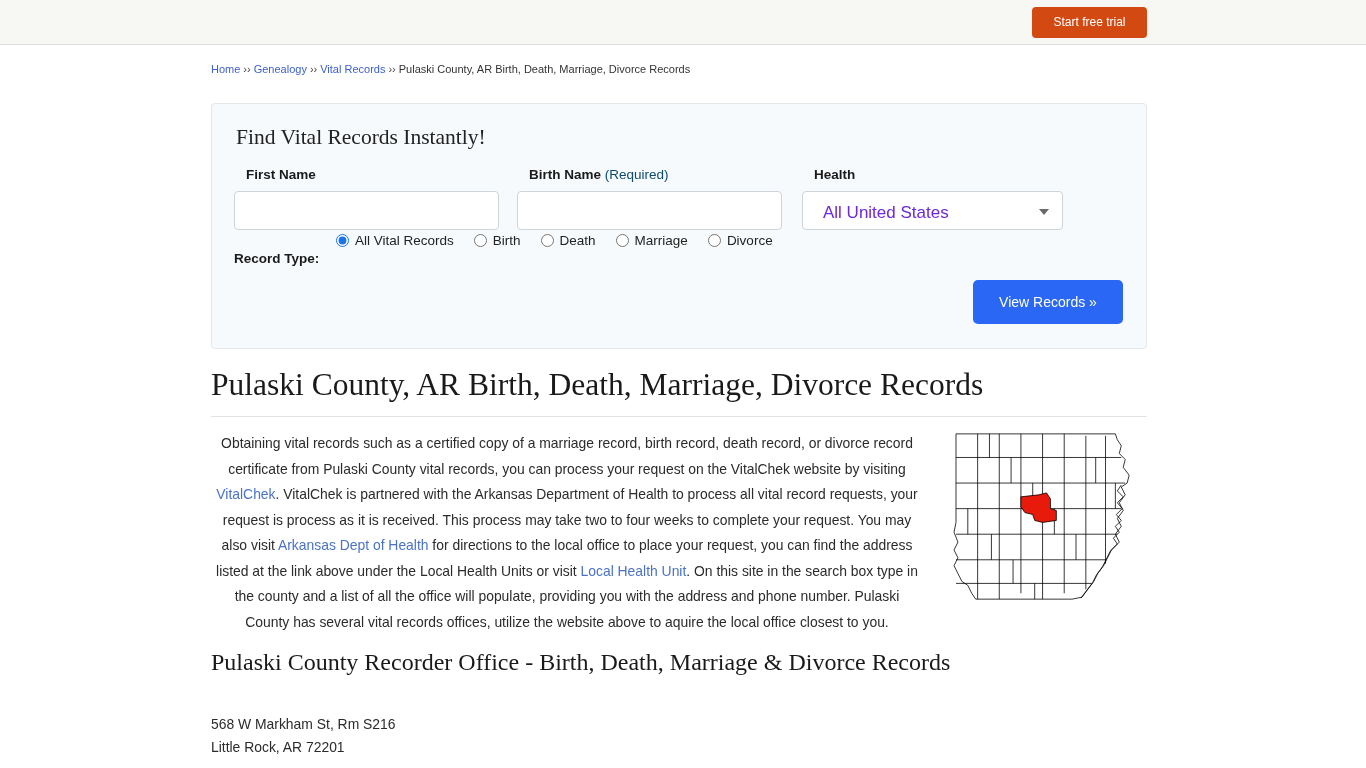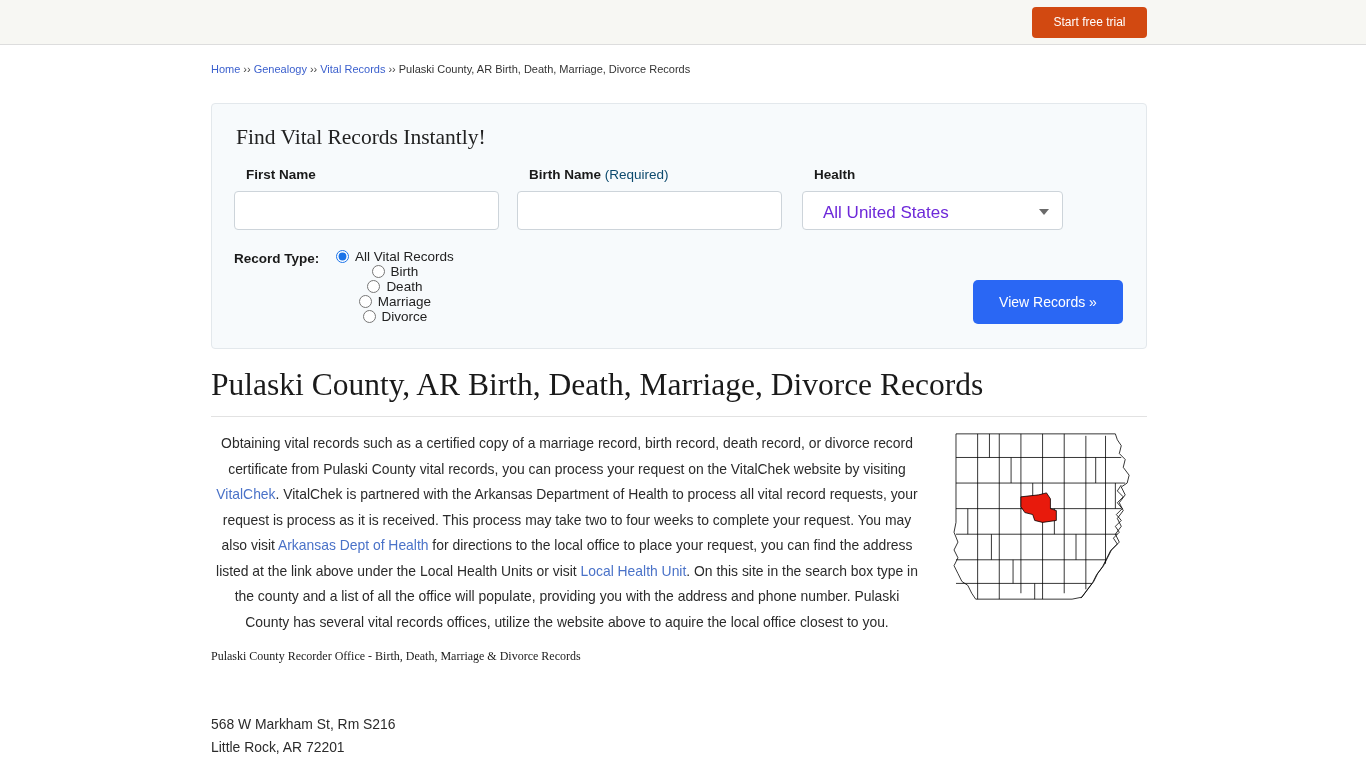--- a/index.html
+++ b/index.html
@@ -125,21 +125,21 @@
     width: 0; height: 0;
     border-left: 5px solid transparent;
     border-right: 5px solid transparent;
     border-top: 6px solid #6a6a6a;
   }
 
   .rt-label {
     position: absolute; left: 234px; top: 251px;
     font-size: 13.5px; font-weight: bold; color: #1a1a1a;
   }
-  .radio-group { position: absolute; left: 336px; top: 249px; display: flex; align-items: center; flex-direction: column; }
+  .radio-group { position: absolute; left: 336px; top: 233px; display: flex; align-items: center; }
   .radio-item { display: flex; align-items: center; margin-right: 20px; }
   .radio-item input[type=radio] {
     width: 13px; height: 13px; margin: 0 6px 0 0; accent-color: #1a73e8; cursor: pointer;
   }
   .radio-item label { font-size: 13.5px; color: #222222; cursor: pointer; }
 
   .view-btn {
     position: absolute; left: 973px; top: 280px;
     width: 150px; height: 44px;
     background: #2a67f4;
@@ -171,21 +171,21 @@
   .body-copy a { color: #4a72c8; text-decoration: none; }
 
   .map {
     position: absolute; left: 948px; top: 426px;
     width: 197px; height: 182px;
   }
 
   .h2 {
     position: absolute; left: 211px; top: 649px;
     font-family: "Liberation Serif", serif;
-    font-size: 12px; font-weight: normal; color: #1a1a1a;
+    font-size: 24px; font-weight: normal; color: #1a1a1a;
     margin: 0; white-space: nowrap;
   }
 
   .addr {
     position: absolute; left: 211px; top: 713px;
     font-size: 13.9px; line-height: 23px; color: #2b2b2b;
   }
   .addr .name { font-weight: bold; color: #1a1a1a; }
 </style>
 </head>

